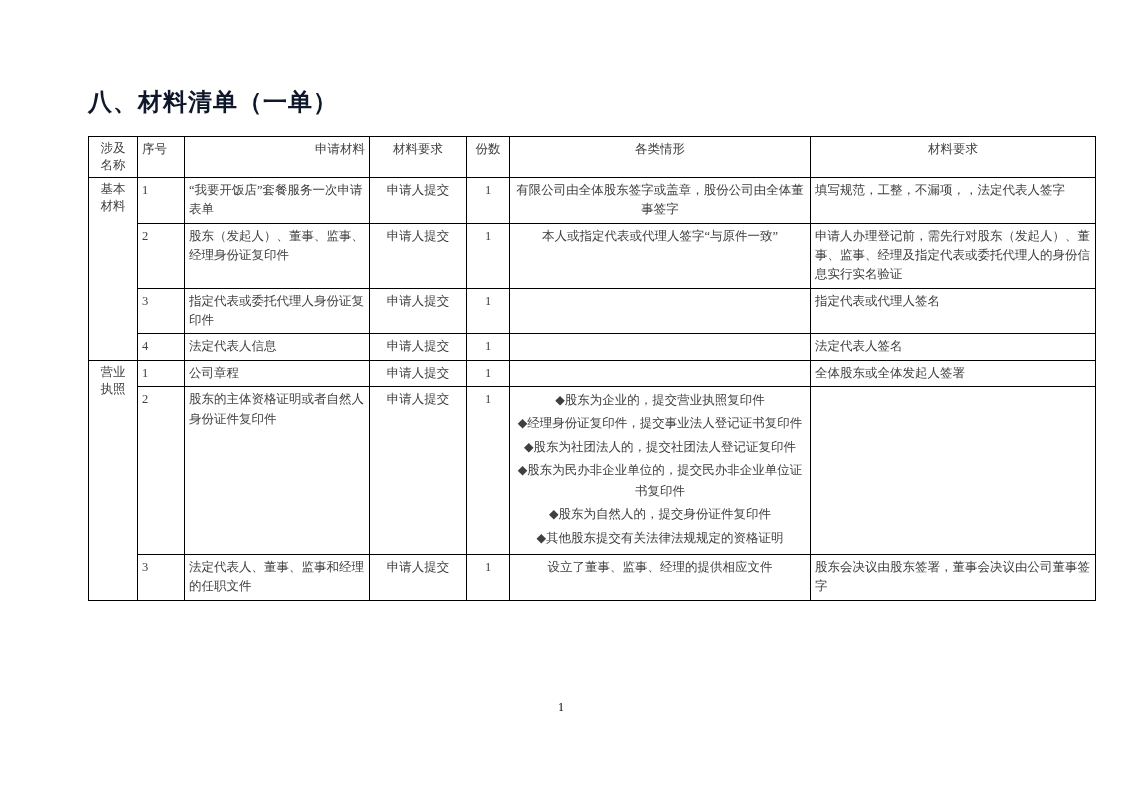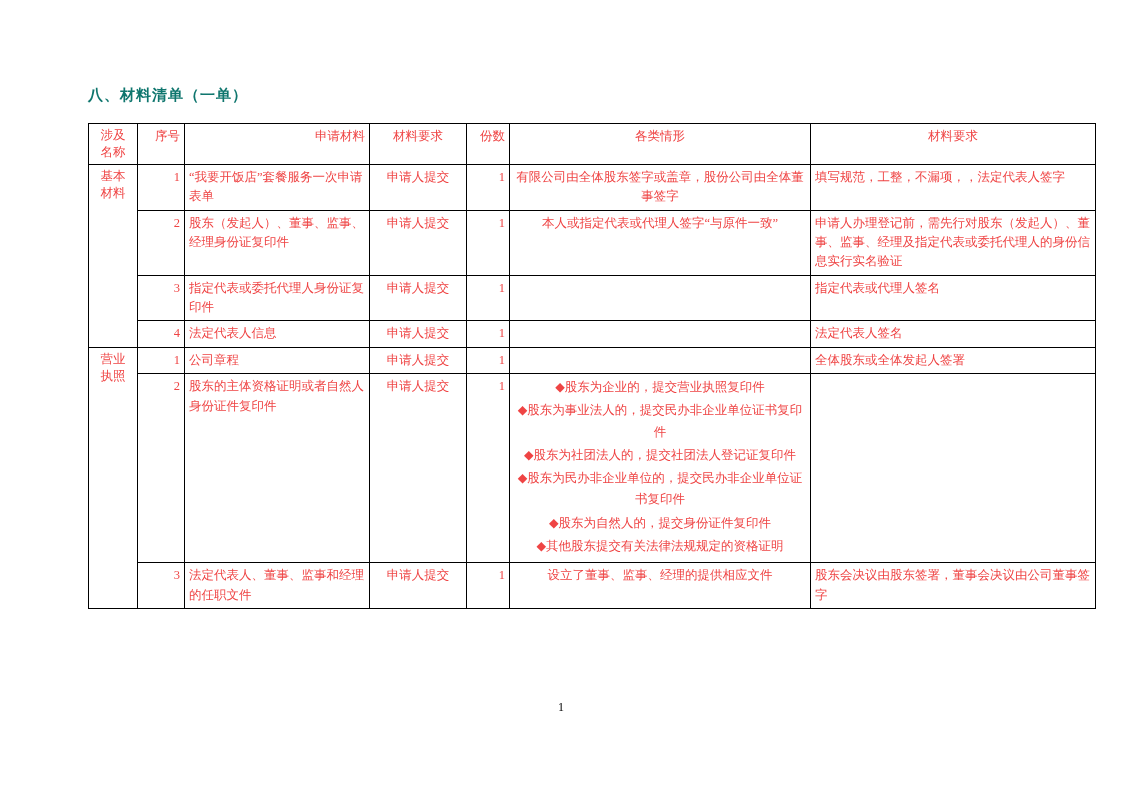--- a/index.html
+++ b/index.html
@@ -19,46 +19,46 @@
     box-sizing: border-box;
     overflow: hidden;
   }
   .content {
     position: absolute;
     left: 88px;
     top: 86px;
     width: 948px;
   }
   .doc-title {
-    font-size: 15px;
+    font-size: 24px;
     font-weight: bold;
     letter-spacing: 1px;
     margin: 0 0 18px 0;
-    color: #0f766e;
+    color: #0f172a;
   }
   table.material-table {
     border-collapse: collapse;
     width: 948px;
     table-layout: fixed;
   }
   table.material-table td,
   table.material-table th {
     border: 1px solid #000;
     font-size: 12.5px;
     line-height: 1.55;
-    color: #ef4444;
+    color: #404040;
     padding: 3px 4px;
     vertical-align: top;
     font-weight: normal;
   }
   .c-name  { width: 40px;  text-align: center; vertical-align: middle; }
-  .c-no    { width: 38px;  text-align: right; vertical-align: middle; }
+  .c-no    { width: 38px;  text-align: left; vertical-align: middle; }
   .c-mat   { width: 176px; }
   .c-src   { width: 88px;  text-align: center; vertical-align: middle; }
-  .c-cnt   { width: 34px;  text-align: right; vertical-align: middle; }
+  .c-cnt   { width: 34px;  text-align: center; vertical-align: middle; }
   .c-case  { width: 292px; text-align: center; }
   .c-req   { width: 276px; }
 
   thead td { text-align: center; vertical-align: middle; }
   .hdr-stack {
     line-height: 1.35;
   }
   .mid { vertical-align: middle; }
   .bullet-list div {
     margin: 0 0 2px 0;
@@ -159,21 +159,21 @@
           <td class="c-req">全体股东或全体发起人签署</td>
         </tr>
         <tr>
           <td class="c-no mid">2</td>
           <td class="c-mat mid">股东的主体资格证明或者自然人身份证件复印件</td>
           <td class="c-src mid">申请人提交</td>
           <td class="c-cnt mid">1</td>
           <td class="c-case">
             <div class="bullet-list">
               <div>◆股东为企业的，提交营业执照复印件</div>
-              <div>◆股东为事业法人的，提交民办非企业单位证书复印件</div>
+              <div>◆经理身份证复印件，提交事业法人登记证书复印件</div>
               <div>◆股东为社团法人的，提交社团法人登记证复印件</div>
               <div>◆股东为民办非企业单位的，提交民办非企业单位证书复印件</div>
               <div>◆股东为自然人的，提交身份证件复印件</div>
               <div>◆其他股东提交有关法律法规规定的资格证明</div>
             </div>
           </td>
           <td class="c-req"></td>
         </tr>
         <tr>
           <td class="c-no mid">3</td>

